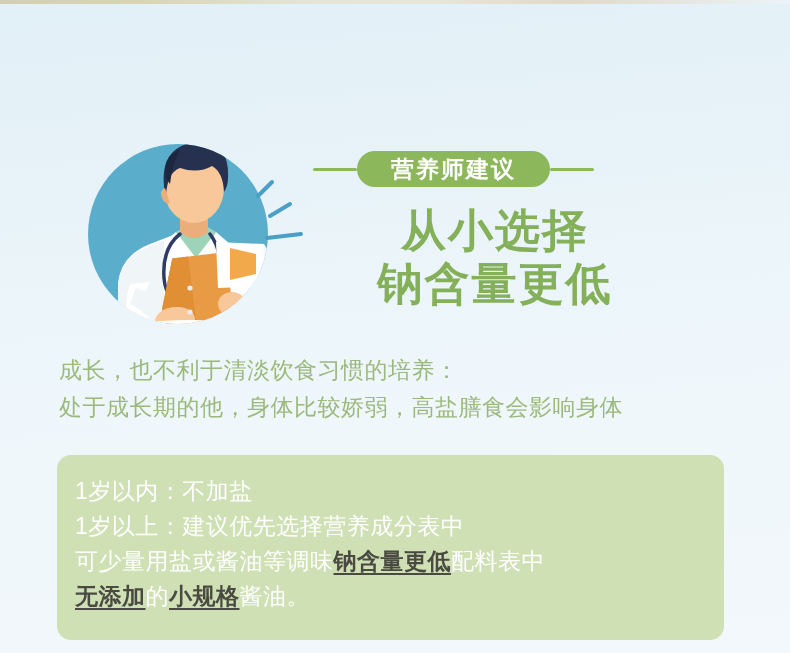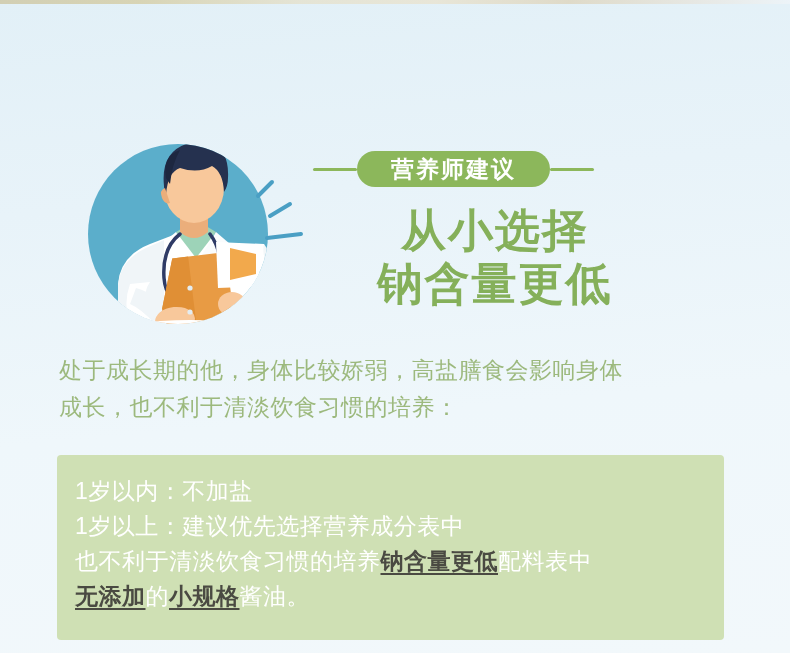--- a/index.html
+++ b/index.html
@@ -68,21 +68,21 @@
     font-size:23px;
     line-height:37px;
     letter-spacing:.5px;
   }
   .para .p-line{display:block;}
 
   
   .callout{
     position:absolute;left:57px;top:455px;width:667px;height:185px;
     background:#cfe0b4;
-    border-radius:4px;
+    border-radius:14px;
   }
   .callout-inner{
     padding:19px 0 0 18px;
     font-size:23px;
     line-height:35px;
     color:#ffffff;
     letter-spacing:.5px;
   }
   .c-line{display:block;white-space:nowrap;}
   .em{
@@ -170,34 +170,34 @@
     <div class="pill">营养师建议</div>
     <div class="rule rule-right"></div>
   </div>
 
   <div class="headline">
     <span class="h-line">从小选择</span>
     <span class="h-line">钠含量更低</span>
   </div>
 
   <div class="para">
+    <span class="p-line">成长，也不利于清淡饮食习惯的培养：</span>
     <span class="p-line">处于成长期的他，身体比较娇弱，高盐膳食会影响身体</span>
-    <span class="p-line">成长，也不利于清淡饮食习惯的培养：</span>
   </div>
 
   <div class="callout">
     <div class="callout-inner">
       <span class="c-line">
         <span>1岁以内：不加盐</span>
       </span>
       <span class="c-line">
         <span>1岁以上：建议优先选择营养成分表中</span>
       </span>
       <span class="c-line">
-        <span>也不利于清淡饮食习惯的培养</span><span class="em">钠含量更低</span><span>配料表中</span>
+        <span>可少量用盐或酱油等调味</span><span class="em">钠含量更低</span><span>配料表中</span>
       </span>
       <span class="c-line">
         <span class="em">无添加</span><span>的</span><span class="em">小规格</span><span>酱油。</span>
       </span>
     </div>
   </div>
 
 </div>
 
 </body></html>

